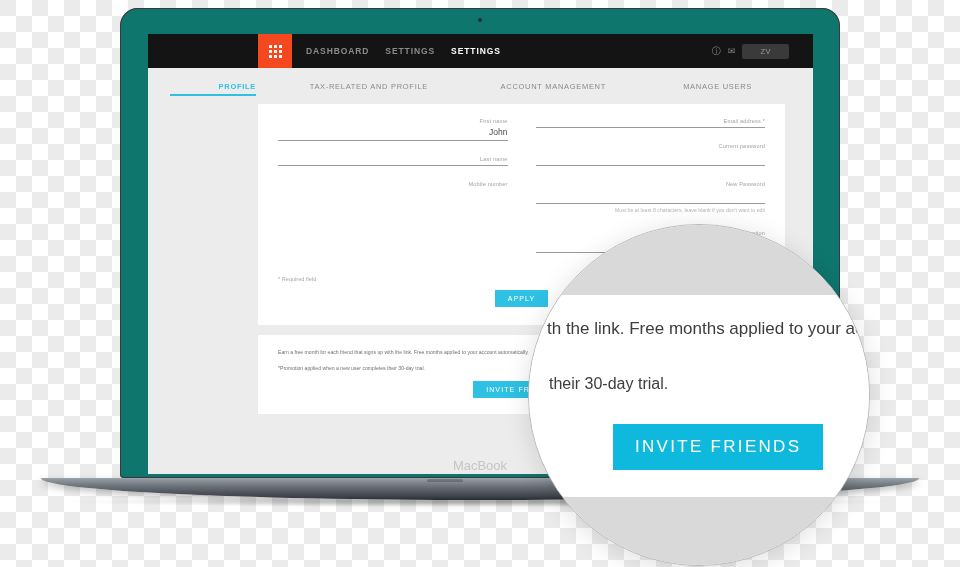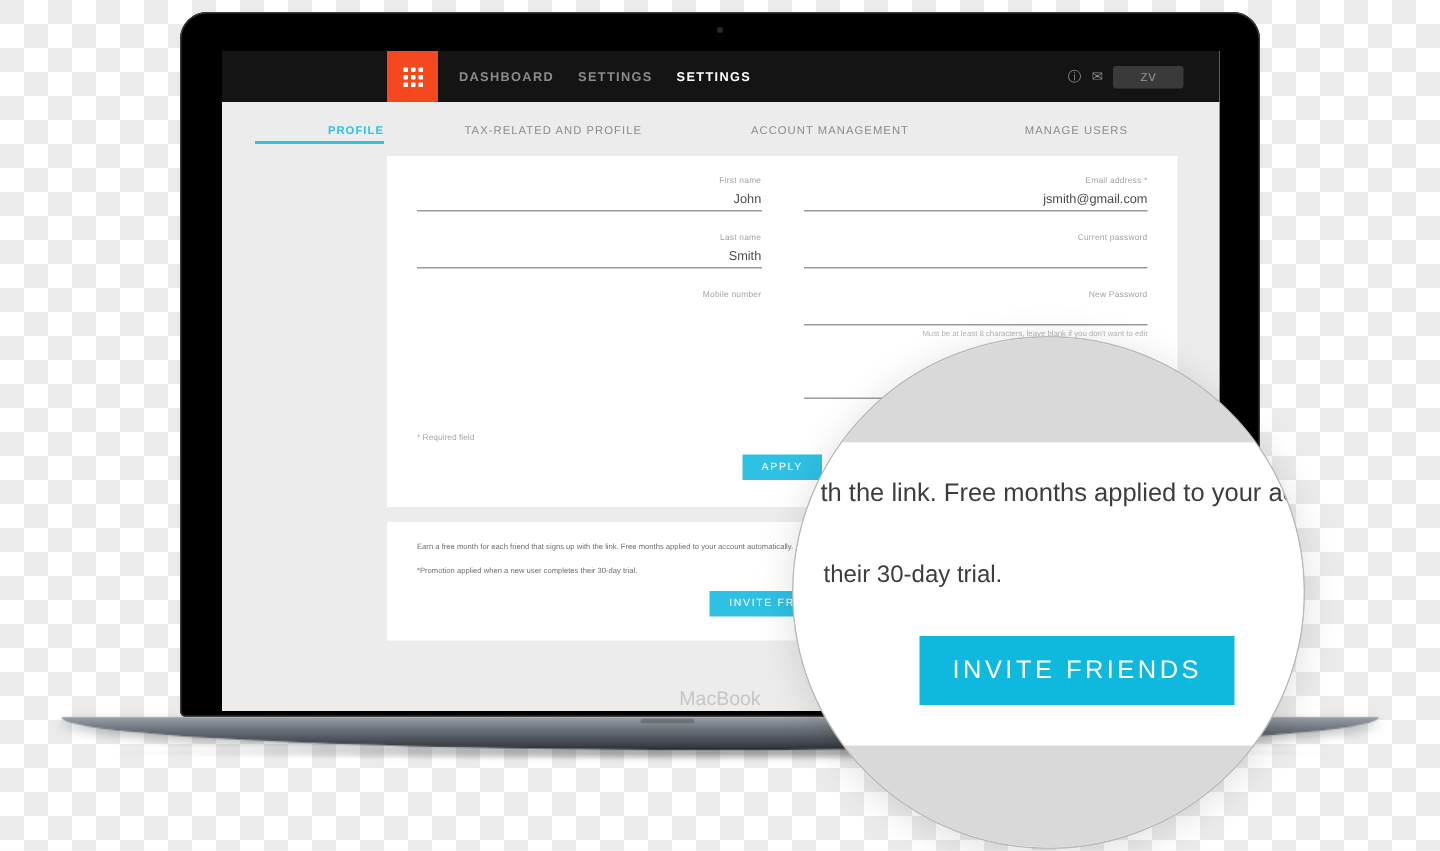--- a/index.html
+++ b/index.html
@@ -7,21 +7,21 @@
     width:960px;height:567px;position:relative;overflow:hidden;
     font-family:"Liberation Sans", sans-serif;
     background:
       repeating-conic-gradient(#ffffff 0% 25%, #ebebeb 0% 50%) 0 0 / 32px 32px;
   }
 
   
   #laptop{position:absolute;left:120px;top:8px;width:720px;height:470px;}
   #lid{
     position:absolute;left:0;top:0;width:720px;height:470px;
-    background:#000000;border-radius:18px 18px 4px 4px;
+    background:#0f766e;border-radius:18px 18px 4px 4px;
     box-shadow:inset 0 0 0 1px #3a3a3a;
   }
   #lid:before{ 
     content:"";position:absolute;left:0;top:0;right:0;height:470px;
     border-radius:18px 18px 4px 4px;
     background:linear-gradient(100deg,rgba(255,255,255,.18) 0 1px,rgba(255,255,255,0) 2px),
                linear-gradient(260deg,rgba(255,255,255,.14) 0 1px,rgba(255,255,255,0) 2px);
     pointer-events:none;
   }
   #camera{position:absolute;left:50%;top:10px;width:4px;height:4px;margin-left:-2px;border-radius:50%;background:#2b2b2b;}
@@ -153,36 +153,34 @@
             <div class="col">
 
               <div class="field">
                 <div class="flabel">First name</div>
                 <div class="fvalue">John</div>
                 <div class="fline"></div>
               </div>
 
               <div class="field">
                 <div class="flabel">Last name</div>
-                <div class="fvalue">Smith</div>
                 <div class="fline"></div>
               </div>
 
               <div class="field">
                 <div class="flabel">Mobile number</div>
                 <div class="fvalue"></div>
               </div>
 
             </div>
 
             <div class="col">
 
               <div class="field">
                 <div class="flabel">Email address *</div>
-                <div class="fvalue">jsmith@gmail.com</div>
                 <div class="fline"></div>
               </div>
 
               <div class="field">
                 <div class="flabel">Current password</div>
                 <div class="fvalue"></div>
                 <div class="fline"></div>
               </div>
 
               <div class="field">

